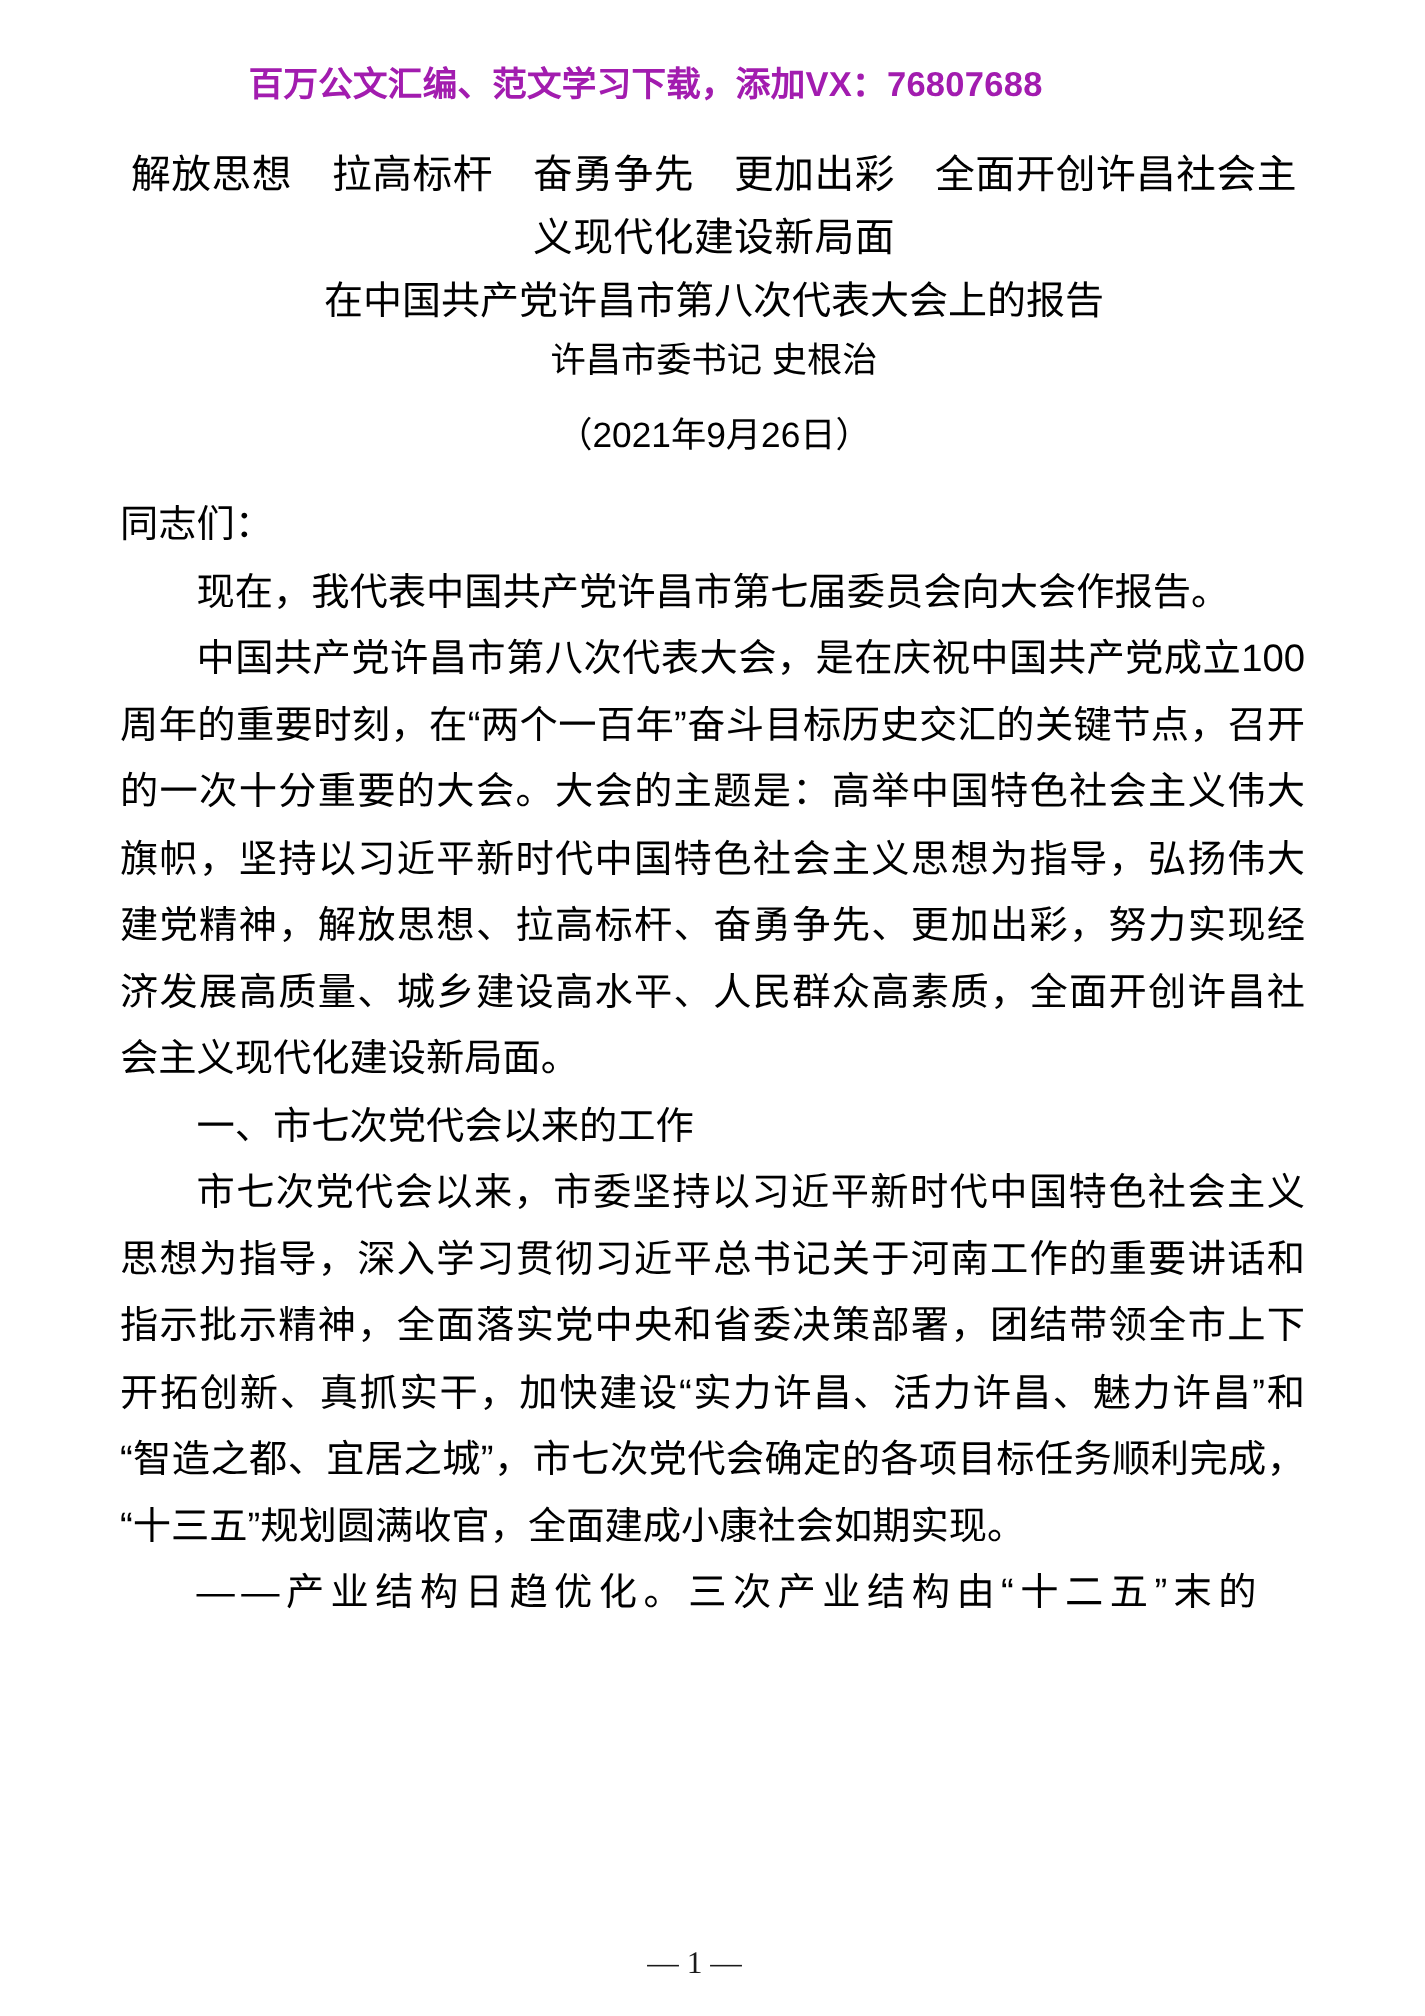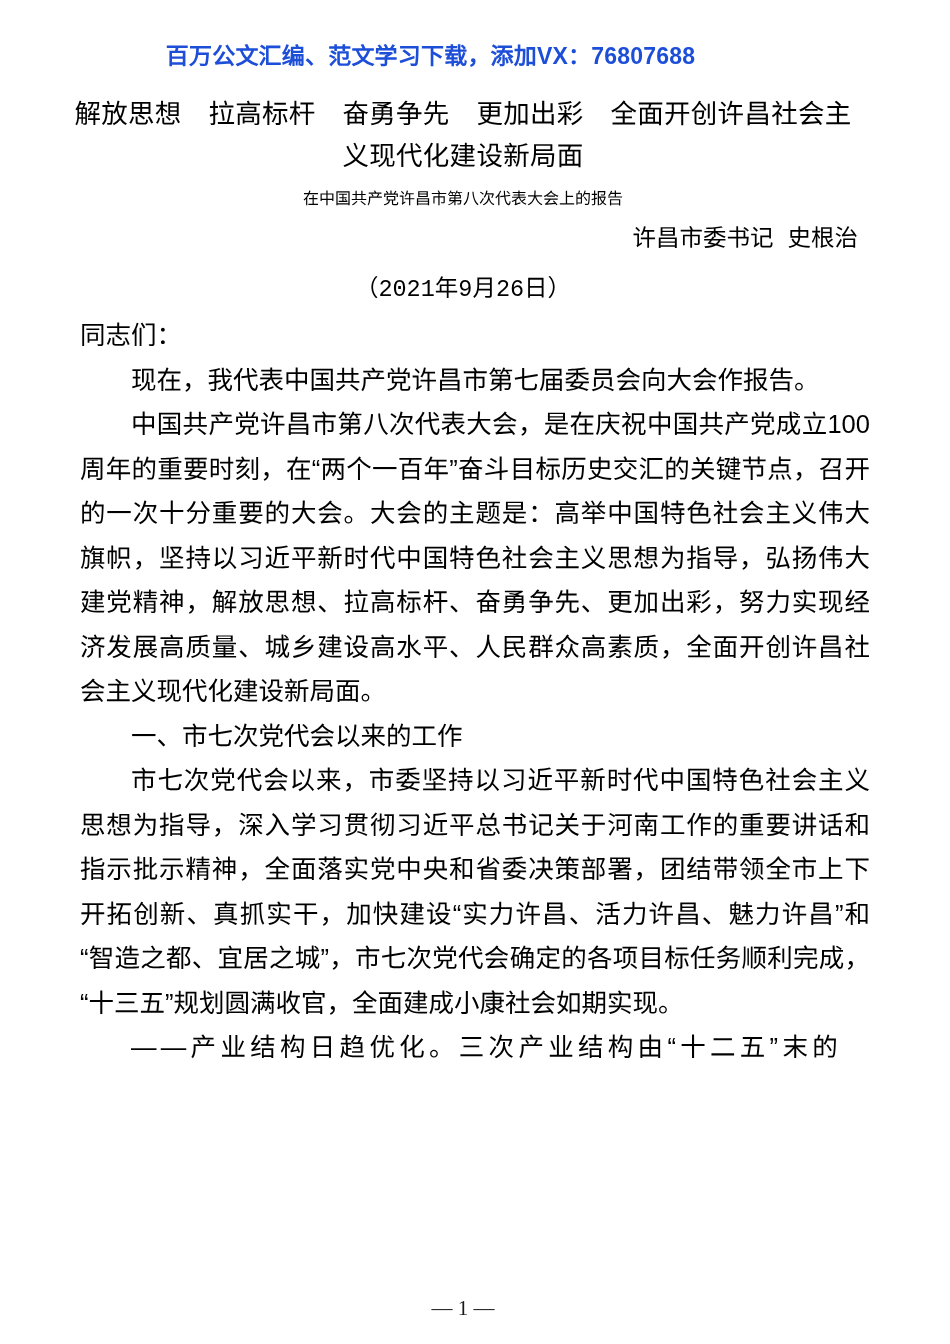--- a/index.html
+++ b/index.html
@@ -22,68 +22,67 @@
     box-sizing: border-box;
   }
 
   
   .promo {
     position: absolute;
     top: 42px;
     left: 0;
     width: 861px;
     text-align: center;
-    color: #1d4ed8;
+    color: #a21caf;
     font-size: 23px;
     font-weight: 700;
     letter-spacing: 0.2px;
     line-height: 1.3;
     white-space: nowrap;
   }
 
   
   .titleblock {
     position: absolute;
     top: 95px;
-    left: 68px;
+    left: 81px;
     width: 790px;
-    font-family: Liberation Mono, monospace;
   }
   .doc-title {
     font-size: 26.5px;
     font-weight: 400;
     line-height: 42px;
     text-align: center;
     letter-spacing: 0.3px;
   }
   .doc-subtitle {
-    font-size: 16px;
+    font-size: 26px;
     font-weight: 400;
     line-height: 40px;
     text-align: center;
     margin-top: 1px;
   }
   .doc-author {
     font-size: 23.5px;
     font-weight: 400;
     line-height: 40px;
-    text-align: right;
+    text-align: center;
   }
   .doc-date {
     font-size: 23.5px;
     font-weight: 400;
     line-height: 40px;
     text-align: center;
     margin-top: 10px;
   }
 
   
   .body {
     position: absolute;
-    top: 313px;
+    top: 328px;
     left: 80px;
     width: 790px;
   }
   .para {
     font-size: 25.5px;
     line-height: 44.5px;
     text-align: justify;
     text-justify: inter-character;
     text-align-last: left;
     letter-spacing: 0px;

